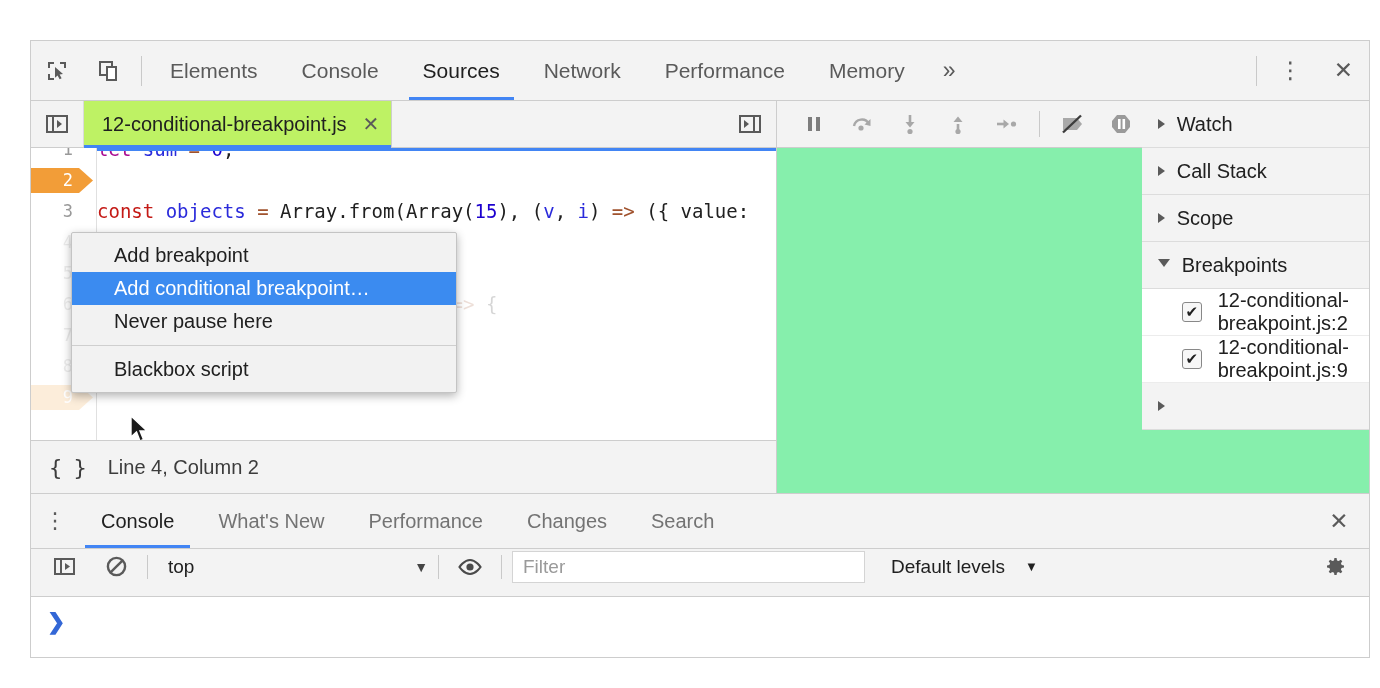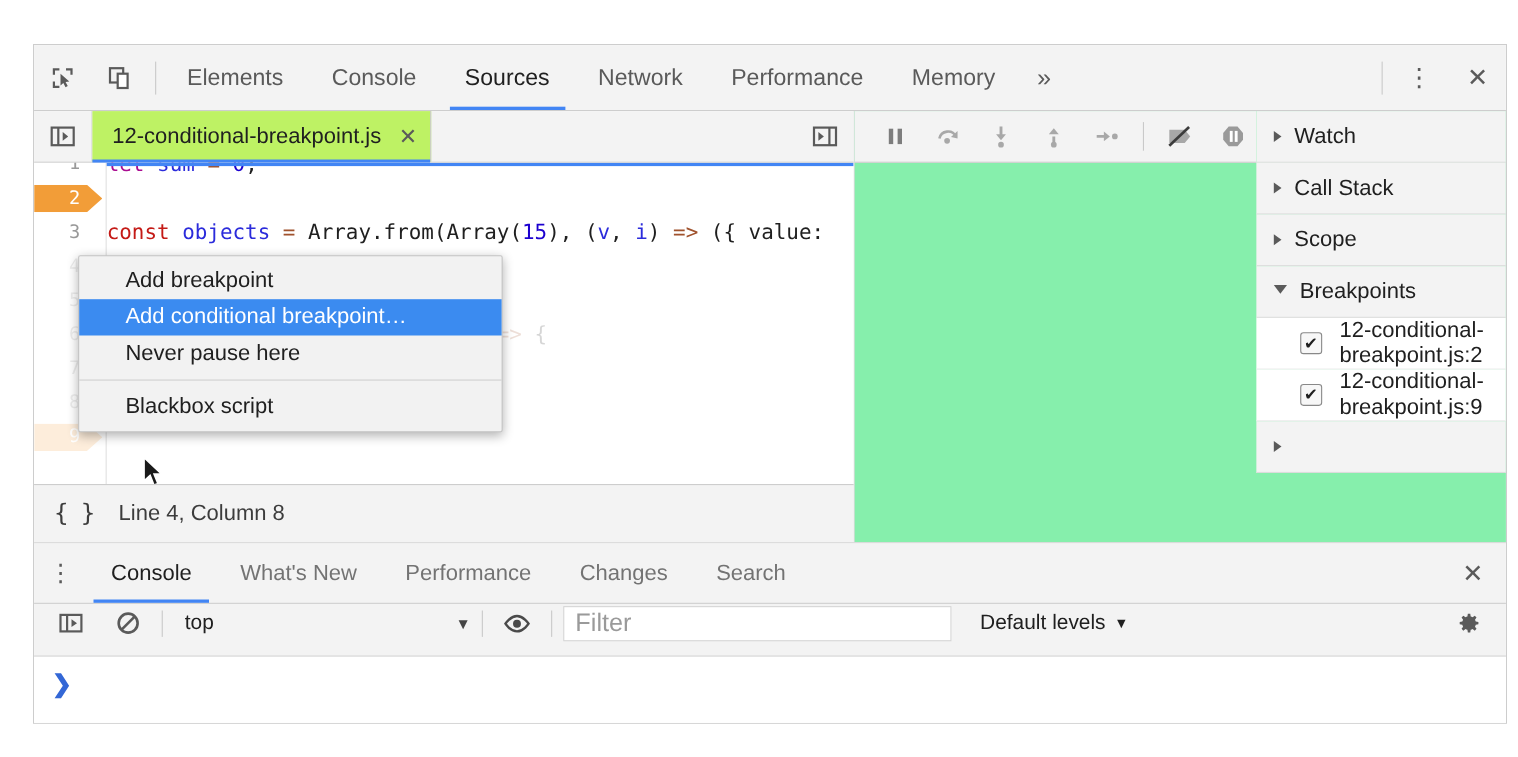--- a/index.html
+++ b/index.html
@@ -383,25 +383,25 @@
     color: #202020;
     padding-left: 10px;
   }
   .ctx-select .caret { margin-left: auto; font-size: 14px; color: #444; }
   .filter-box {
     width: 353px; height: 32px;
     background: #ffffff;
     border: 1px solid #d4d4d4;
     display: flex; align-items: center;
     padding-left: 10px;
-    font-size: 23px;
+    font-size: 19px;
     color: #9a9a9a;
   }
   .levels {
-    display: flex; align-items: center; gap: 8px;
+    display: flex; align-items: center; gap: 20px;
     font-size: 19px; color: #202020;
     padding-left: 16px;
   }
   .levels .caret { font-size: 13px; }
   .gear { margin-left: auto; width: 48px; display: flex; align-items: center; justify-content: center; color: #5a5a5a; }
 
   .console-body {
     height: 60px;
     background: #ffffff;
     display: flex;
@@ -497,21 +497,21 @@
             <div class="ctx-item">Blackbox script</div>
           </div>
 
         <svg class="cursor-arrow" width="22" height="30" viewBox="0 0 22 30">
           <path d="M2 2 L2 23 L7.5 18 L11 27 L14.5 25.5 L11 17 L18 17 Z" fill="#1a1a1a" stroke="#ffffff" stroke-width="1.4"></path>
         </svg>
       </div>
 
       <div class="status-bar">
         <span class="brace-icon">{ }</span>
-        <span>Line 4, Column 8</span>
+        <span>Line 4, Column 2</span>
       </div>
     </div>
 
     <div class="debug-right">
 
       <div class="debug-toolbar">
         <div class="dbg-btn">
           <svg width="20" height="20" viewBox="0 0 20 20">
               <rect x="4" y="3" width="4" height="14" fill="#7d7d7d"></rect>
               <rect x="12" y="3" width="4" height="14" fill="#7d7d7d"></rect>

